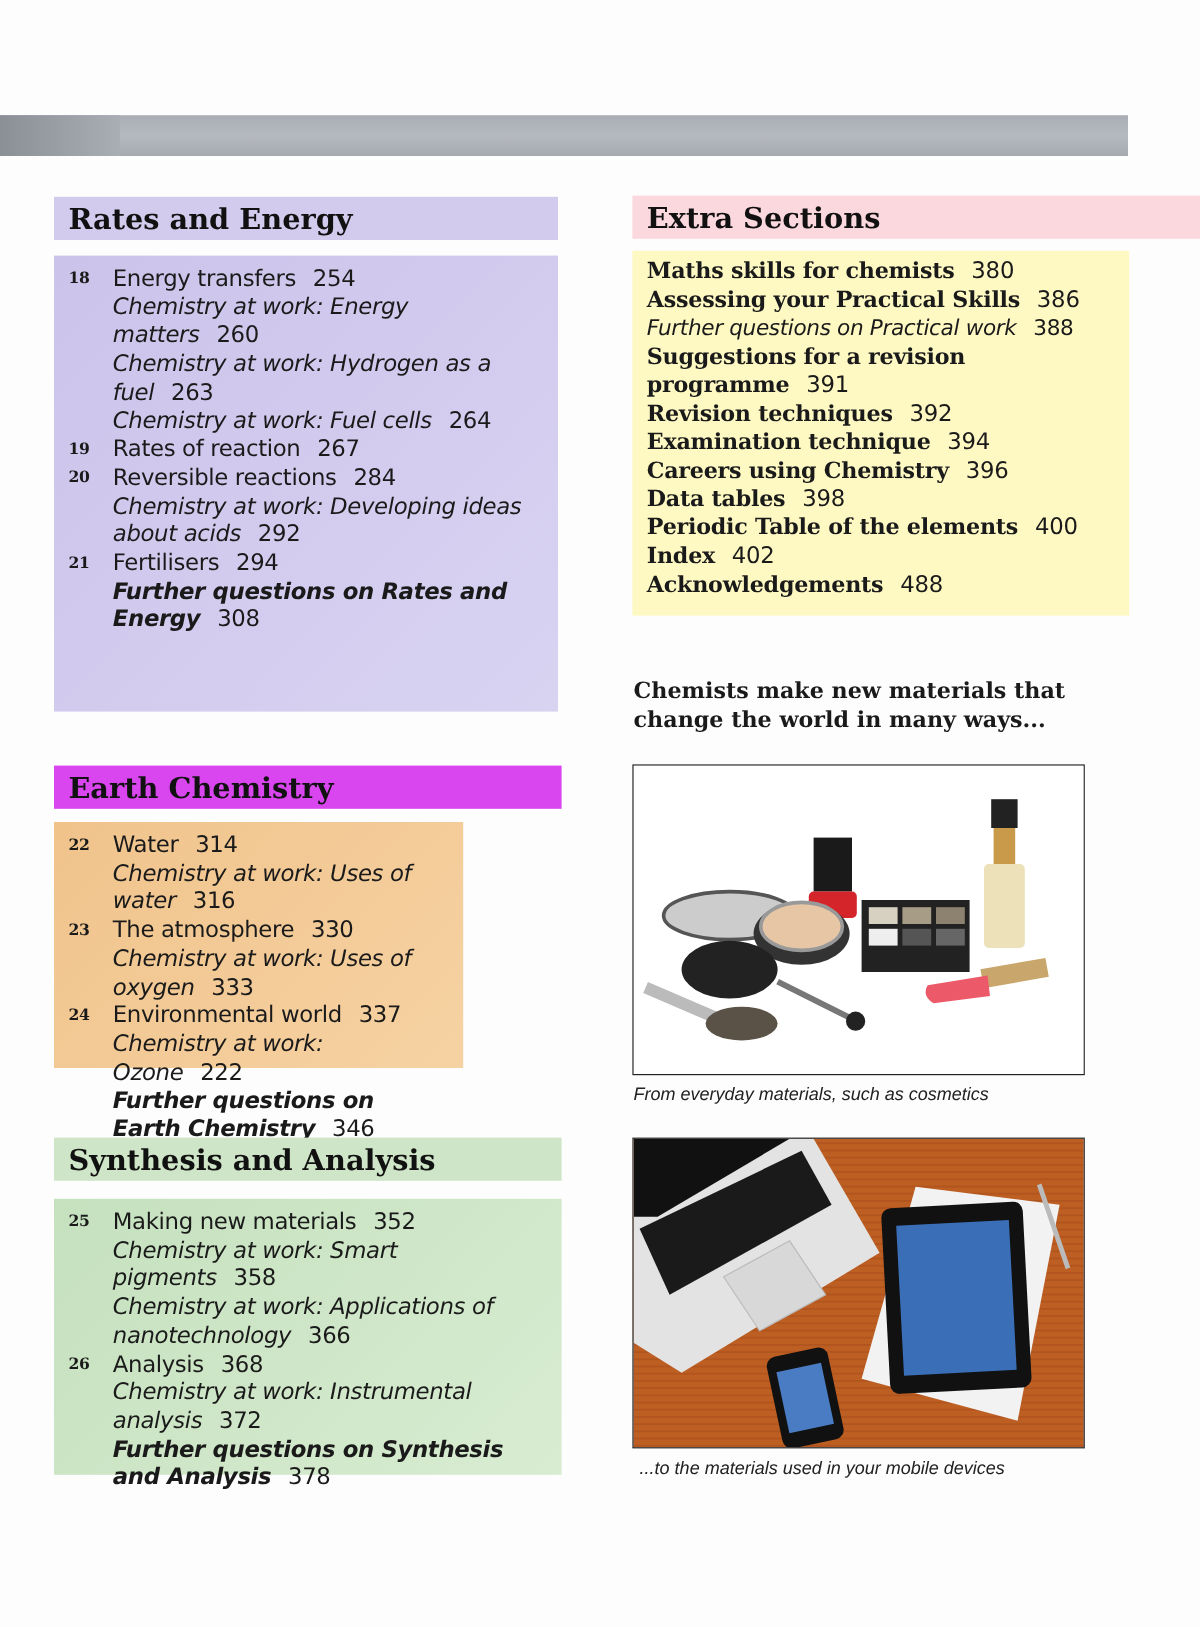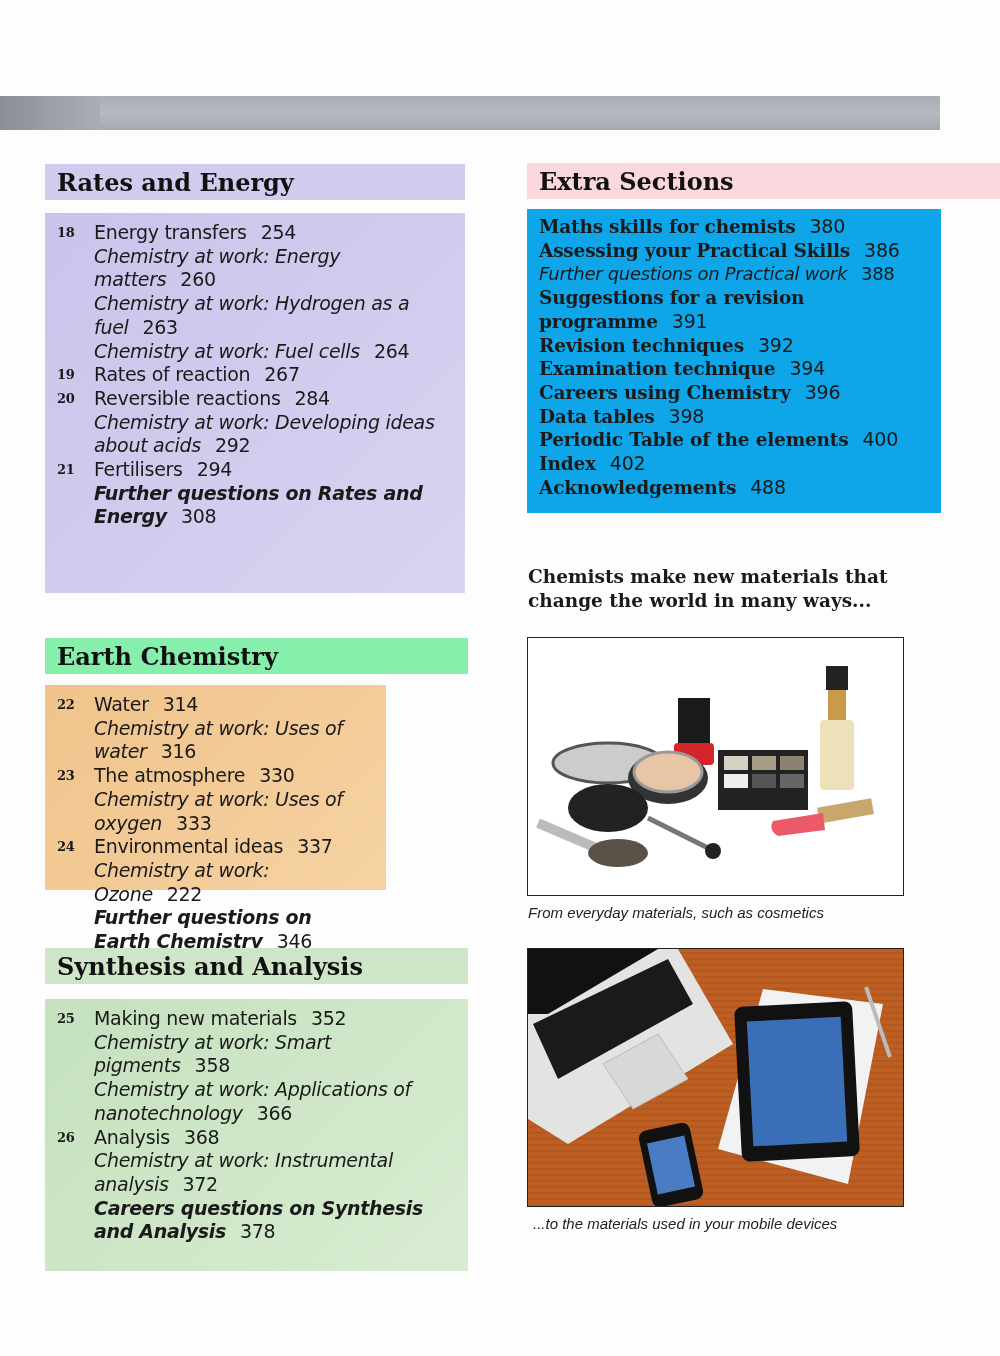--- a/index.html
+++ b/index.html
@@ -25,26 +25,26 @@
     font-size: 19px; line-height: 23.7px; letter-spacing: -0.3px;
   }
   .row { display: flex; white-space: nowrap; }
   .num { width: 37px; font-family: "DejaVu Serif", serif; font-weight: bold; font-size: 13px; flex: none; }
   .txt { flex: 1; white-space: normal; }
   .it { font-style: italic; }
   .bi { font-style: italic; font-weight: bold; }
   .pg { margin-left: 14px; font-style: normal; font-weight: normal; }
   .purple-h { left: 45px; top: 164px; width: 420px; background: #d2cbee; }
   .purple-b { left: 45px; top: 213px; width: 420px; height: 380px; background: linear-gradient(135deg, #cbc3ea, #d9d3f2); }
-  .orange-h { left: 45px; top: 638px; width: 423px; background: #86efac; }
+  .orange-h { left: 45px; top: 638px; width: 423px; background: #d946ef; }
   .orange-b { left: 45px; top: 685px; width: 341px; height: 205px; background: linear-gradient(135deg, #f0c38b, #f6d2a3); }
   .green-h { left: 45px; top: 948px; width: 423px; background: #cfe5c7; }
-  .green-b { left: 45px; top: 999px; width: 423px; height: 272px; background: linear-gradient(135deg, #c5e1be, #d8ecd1); }
+  .green-b { left: 45px; top: 999px; width: 423px; height: 230px; background: linear-gradient(135deg, #c5e1be, #d8ecd1); }
   .pink-h { left: 527px; top: 163px; width: 482px; background: #fbd7de; }
-  .pink-b { left: 527px; top: 209px; width: 414px; height: 304px; background: #0ea5e9; padding-top: 6px; }
+  .pink-b { left: 527px; top: 209px; width: 414px; height: 304px; background: #fef9c3; padding-top: 6px; }
   .extra { font-family: "DejaVu Serif", serif; font-weight: bold; font-size: 18.5px; letter-spacing: -0.2px; }
   .extra .pg { font-family: "DejaVu Sans", sans-serif; font-size: 19px; }
   .extra-it { font-style: italic; font-family: "DejaVu Sans", sans-serif; font-weight: normal; font-size: 18px; }
   .tagline {
     position: absolute; left: 528px; top: 565px; width: 400px;
     font-family: "DejaVu Serif", serif; font-weight: bold; font-size: 18.5px; line-height: 24px;
   }
   .photo { position: absolute; border: 1px solid #222; overflow: hidden; }
   .photo1 { left: 527px; top: 637px; width: 375px; height: 257px; background: #fff; }
   .photo2 { left: 527px; top: 948px; width: 375px; height: 257px; background: linear-gradient(160deg, #b85a1e, #c8692b 40%, #a84d18); }
@@ -110,21 +110,21 @@
     <div class="row">
       <span class="num">23</span>
       <span class="txt"><span>The atmosphere</span><span class="pg">330</span></span>
     </div>
     <div class="row">
       <span class="num"></span>
       <span class="txt it"><span>Chemistry at work: Uses of oxygen</span><span class="pg">333</span></span>
     </div>
     <div class="row">
       <span class="num">24</span>
-      <span class="txt"><span>Environmental ideas</span><span class="pg">337</span></span>
+      <span class="txt"><span>Environmental world</span><span class="pg">337</span></span>
     </div>
     <div class="row">
       <span class="num"></span>
       <span class="txt it"><span>Chemistry at work: Ozone</span><span class="pg">222</span></span>
     </div>
     <div class="row">
       <span class="num"></span>
       <span class="txt bi"><span>Further questions on Earth Chemistry</span><span class="pg">346</span></span>
     </div>
   </div>
@@ -146,21 +146,21 @@
     <div class="row">
       <span class="num">26</span>
       <span class="txt"><span>Analysis</span><span class="pg">368</span></span>
     </div>
     <div class="row">
       <span class="num"></span>
       <span class="txt it"><span>Chemistry at work: Instrumental analysis</span><span class="pg">372</span></span>
     </div>
     <div class="row">
       <span class="num"></span>
-      <span class="txt bi"><span>Careers questions on Synthesis and Analysis</span><span class="pg">378</span></span>
+      <span class="txt bi"><span>Further questions on Synthesis and Analysis</span><span class="pg">378</span></span>
     </div>
   </div>
 
 <div class="section-head pink-h">Extra Sections</div>
 <div class="section-body pink-b">
     <div class="row">
       <span class="txt extra"><span>Maths skills for chemists</span><span class="pg">380</span></span>
     </div>
     <div class="row">
       <span class="txt extra"><span>Assessing your Practical Skills</span><span class="pg">386</span></span>

